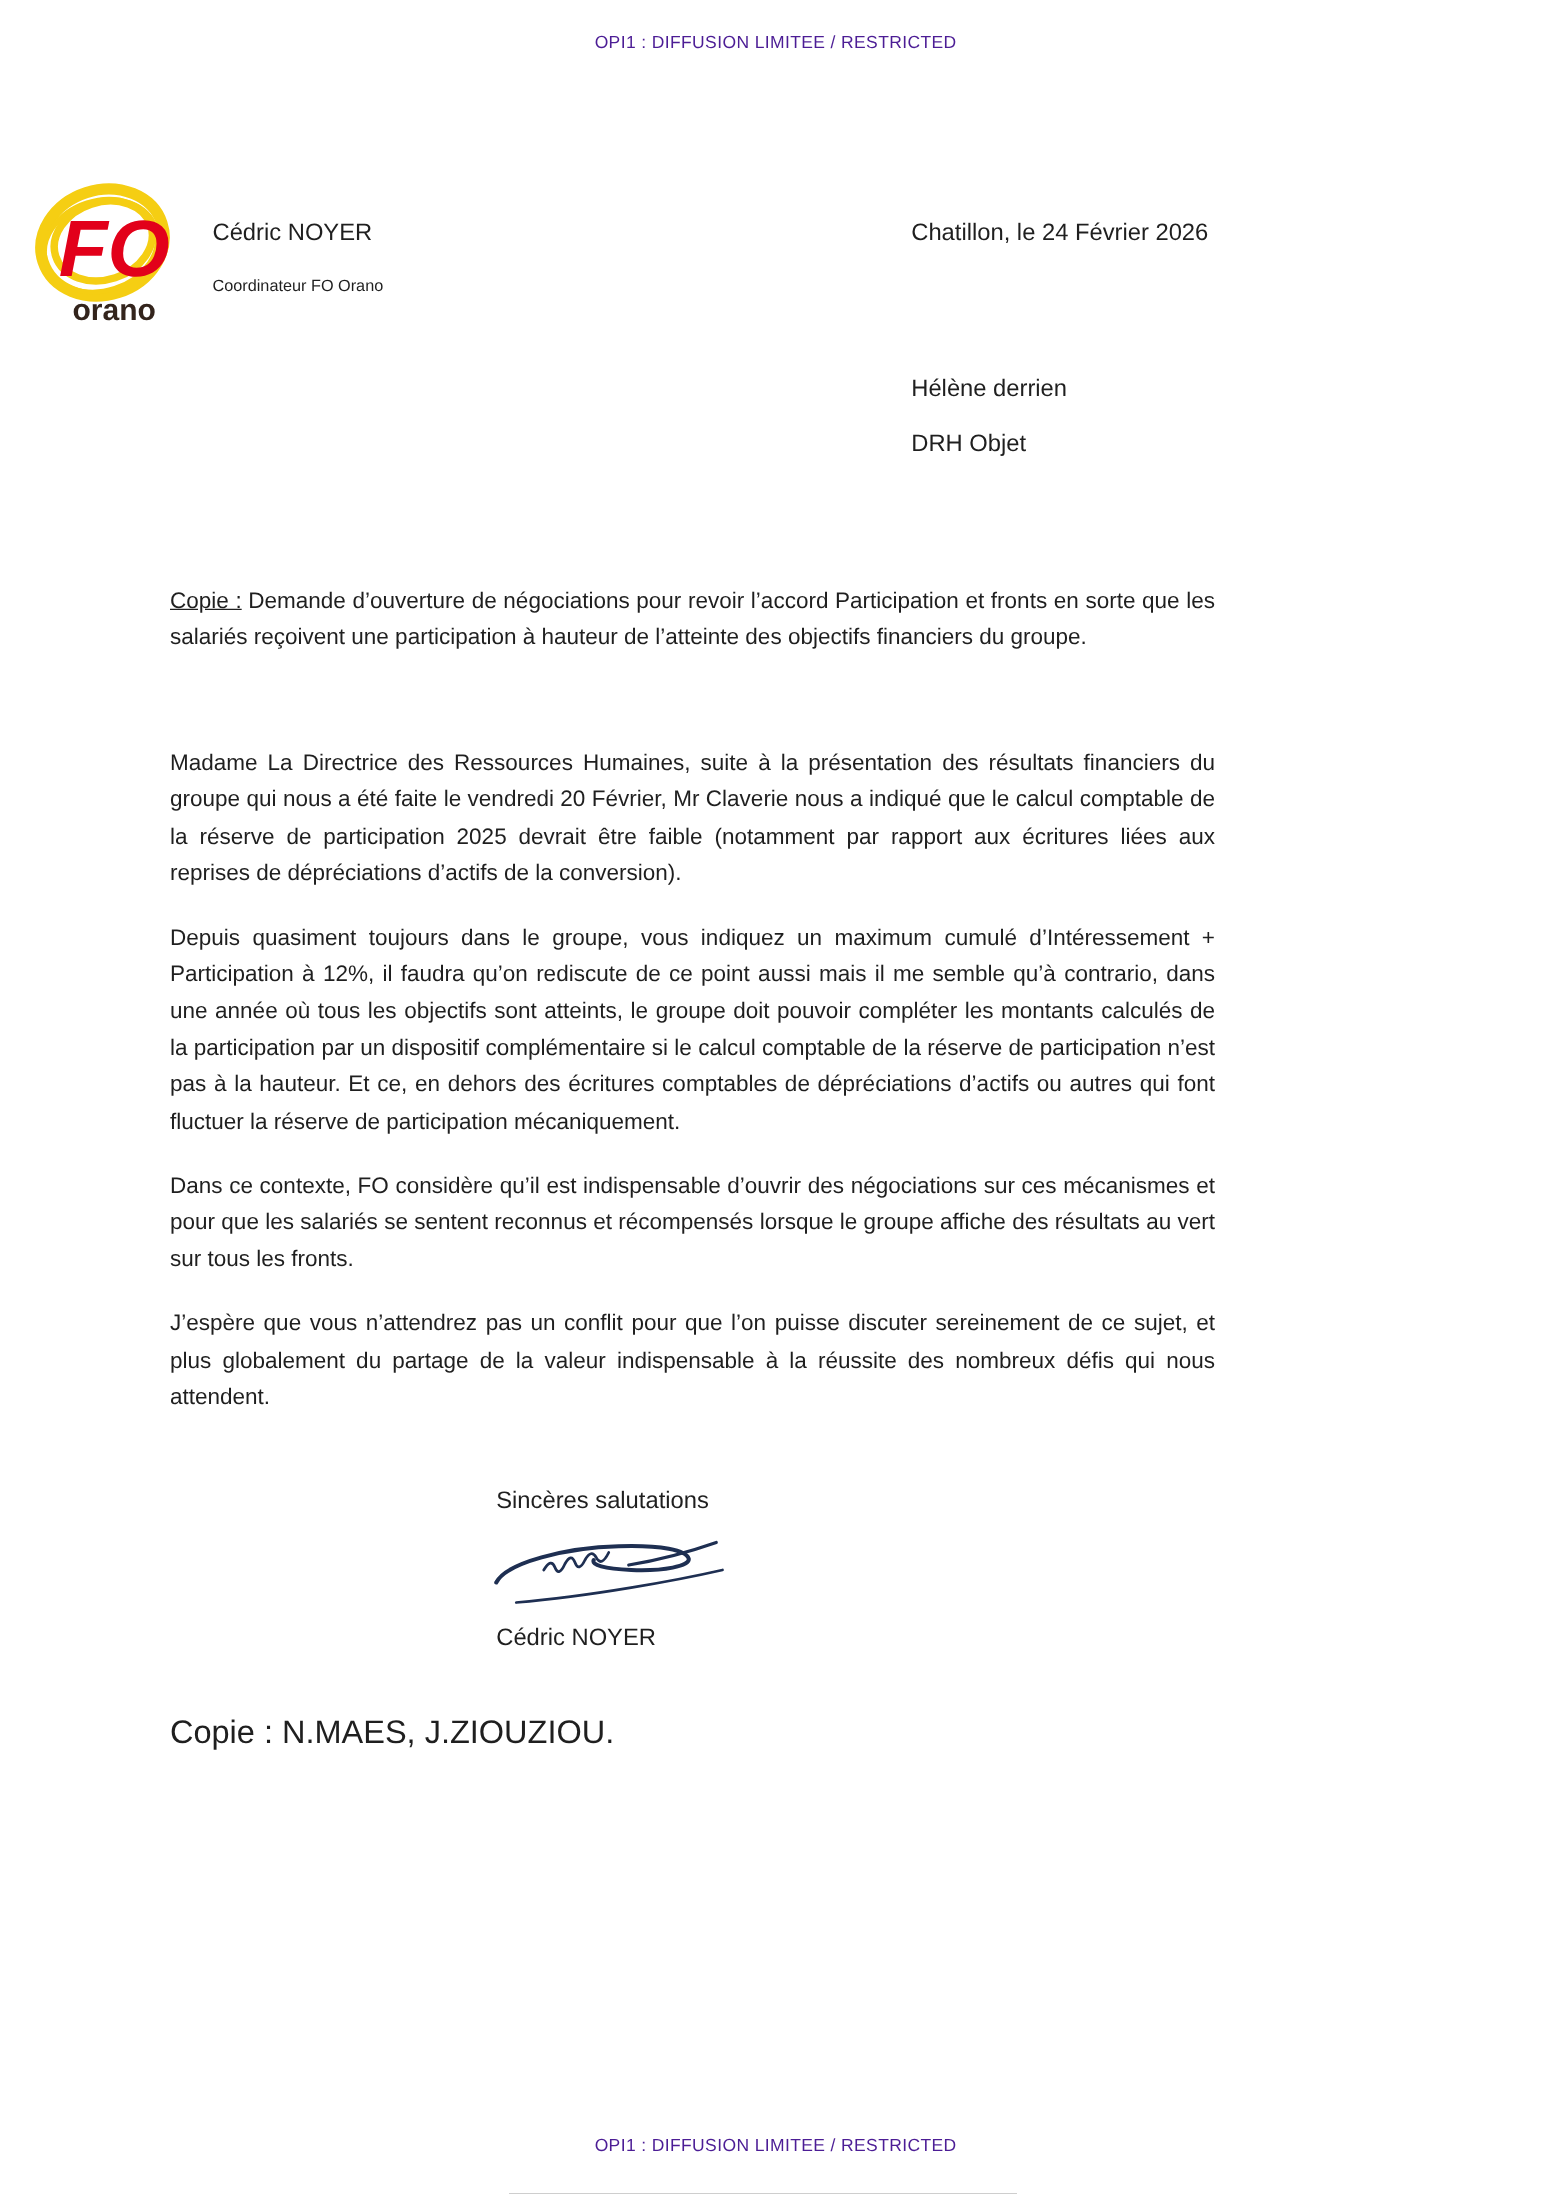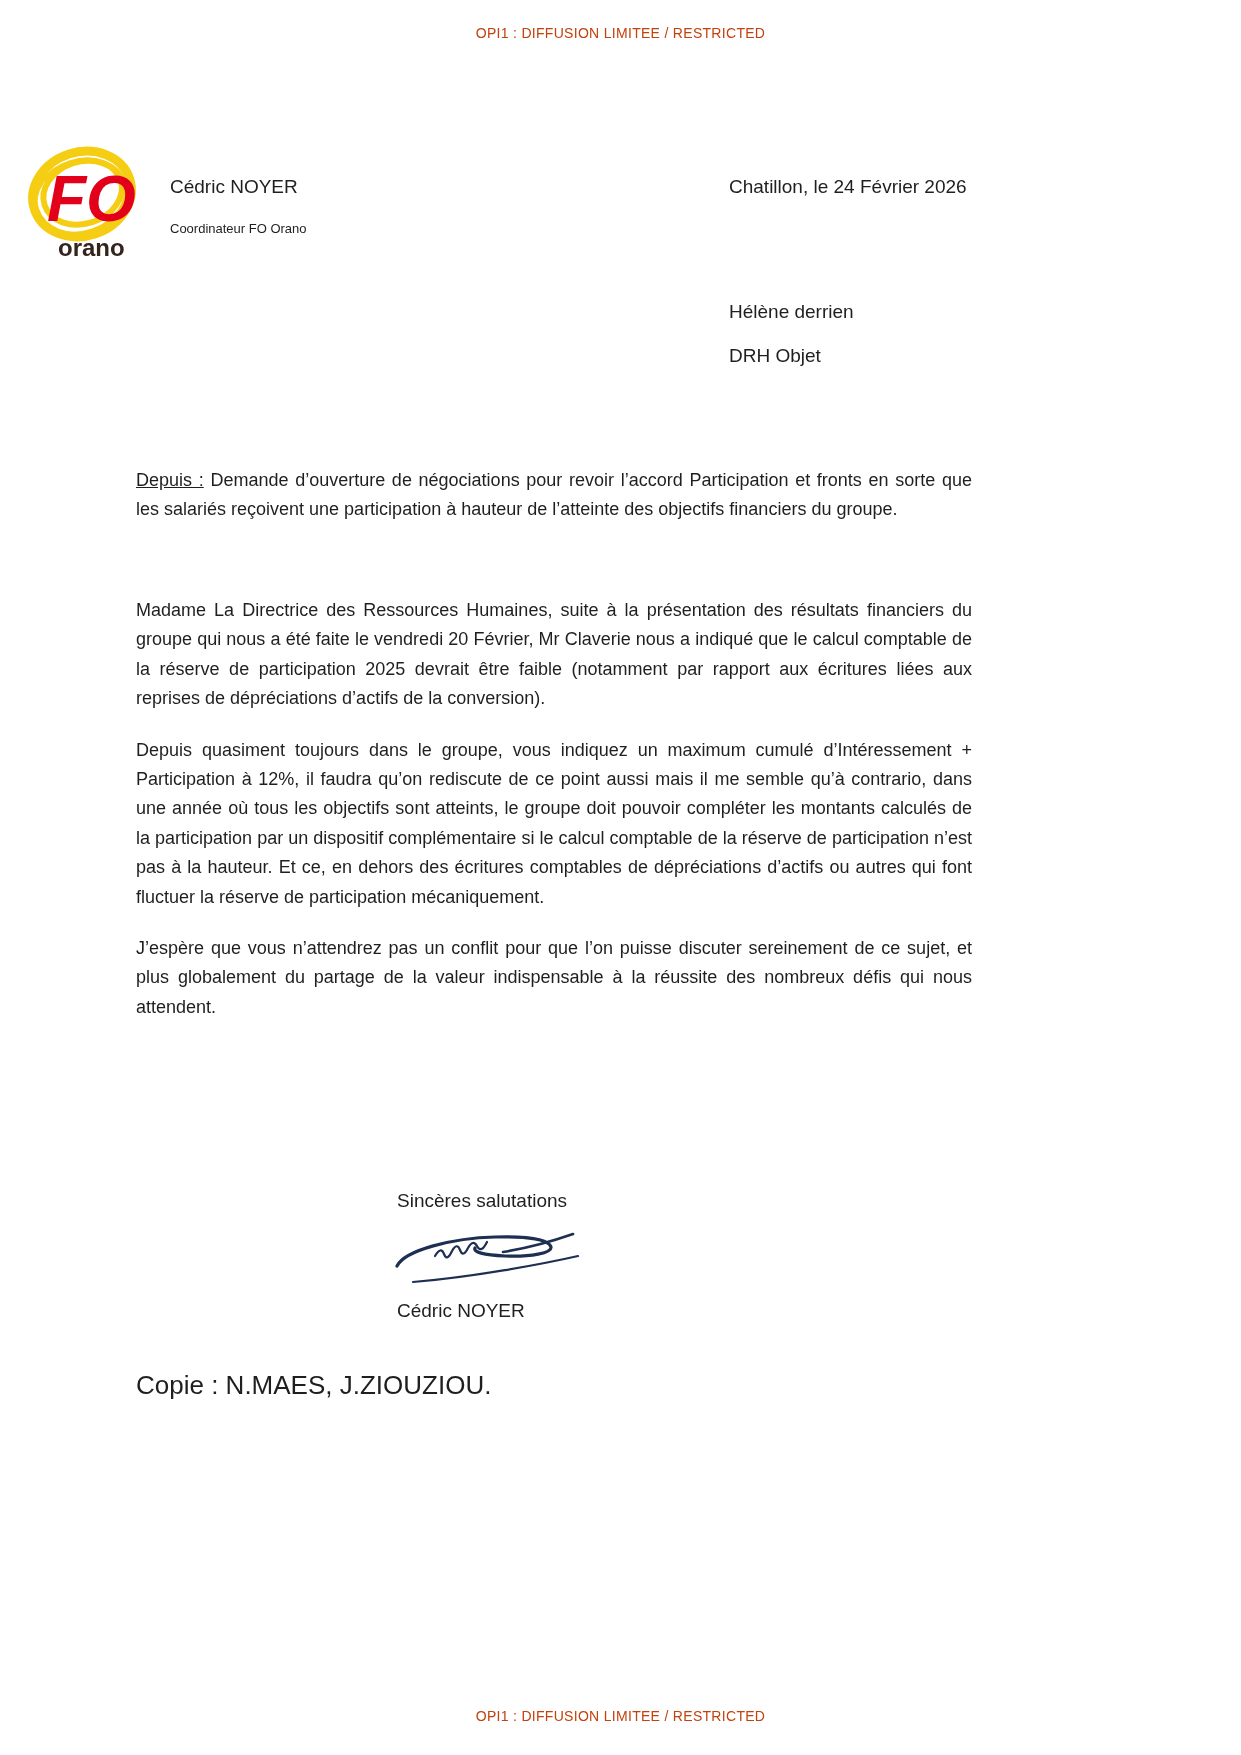--- a/index.html
+++ b/index.html
@@ -17,21 +17,21 @@
     color: #1f1f1f;
     overflow: hidden;
   }
   .classification {
     position: absolute;
     left: 0;
     width: 1241px;
     text-align: center;
     font-size: 14px;
     letter-spacing: 0.3px;
-    color: #c2410c;
+    color: #4c1d95;
     font-weight: 400;
   }
   .classification.top { top: 25px; }
   .classification.bottom { top: 1708px; }
 
   .logo {
     position: absolute;
     left: 22px;
     top: 142px;
     width: 125px;
@@ -92,27 +92,28 @@
 
   <div class="sender-name">Cédric NOYER</div>
   <div class="sender-title">Coordinateur FO Orano</div>
 
   <div class="date-line">Chatillon, le 24 Février 2026</div>
 
   <div class="recipient-name">Hélène derrien</div>
   <div class="recipient-title">DRH Objet</div>
 
   <div class="objet">
-    <span class="u">Depuis :</span>
+    <span class="u">Copie :</span>
     <span>Demande d’ouverture de négociations pour revoir l’accord Participation et fronts en sorte que les salariés reçoivent une participation à hauteur de l’atteinte des objectifs financiers du groupe.</span>
   </div>
 
   <div class="body-block">
     <p>Madame La Directrice des Ressources Humaines, suite à la présentation des résultats financiers du groupe qui nous a été faite le vendredi 20 Février, Mr Claverie nous a indiqué que le calcul comptable de la réserve de participation 2025 devrait être faible (notamment par rapport aux écritures liées aux reprises de dépréciations d’actifs de la conversion).</p>
     <p>Depuis quasiment toujours dans le groupe, vous indiquez un maximum cumulé d’Intéressement + Participation à 12%, il faudra qu’on rediscute de ce point aussi mais il me semble qu’à contrario, dans une année où tous les objectifs sont atteints, le groupe doit pouvoir compléter les montants calculés de la participation par un dispositif complémentaire si le calcul comptable de la réserve de participation n’est pas à la hauteur. Et ce, en dehors des écritures comptables de dépréciations d’actifs ou autres qui font fluctuer la réserve de participation mécaniquement.</p>
+    <p>Dans ce contexte, FO considère qu’il est indispensable d’ouvrir des négociations sur ces mécanismes et pour que les salariés se sentent reconnus et récompensés lorsque le groupe affiche des résultats au vert sur tous les fronts.</p>
     <p>J’espère que vous n’attendrez pas un conflit pour que l’on puisse discuter sereinement de ce sujet, et plus globalement du partage de la valeur indispensable à la réussite des nombreux défis qui nous attendent.</p>
   </div>
 
   <div class="salutation">Sincères salutations</div>
 
   <div class="signature">
     <svg width="200" height="72" viewBox="0 0 200 72" xmlns="http://www.w3.org/2000/svg">
       <g fill="none" stroke="#1E2F52" stroke-linecap="round" stroke-linejoin="round">
         <path stroke-width="3.2" d="M14 40 C 22 24, 70 12, 112 11 C 146 10, 166 14, 168 21 C 169 27, 148 31, 122 30 C 100 29, 90 26, 92 22"></path>
         <path stroke-width="2.2" d="M52 30 q6 -10 9 -2 q3 8 8 -3 q5 -9 8 -1 q3 8 8 -2 q5 -9 9 -2 q4 8 10 -4"></path>

